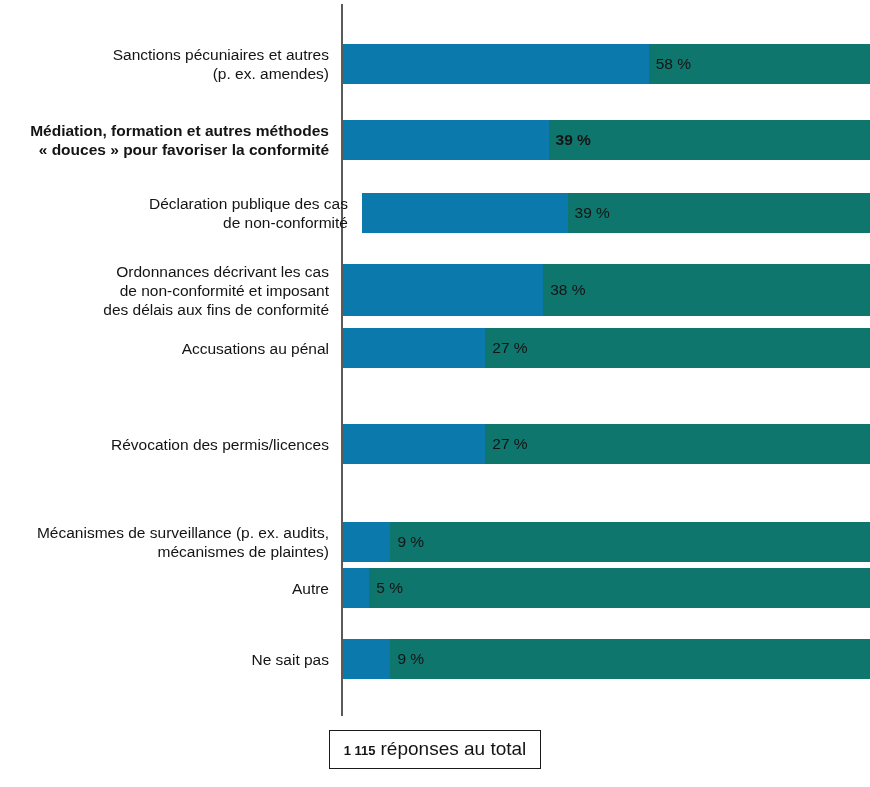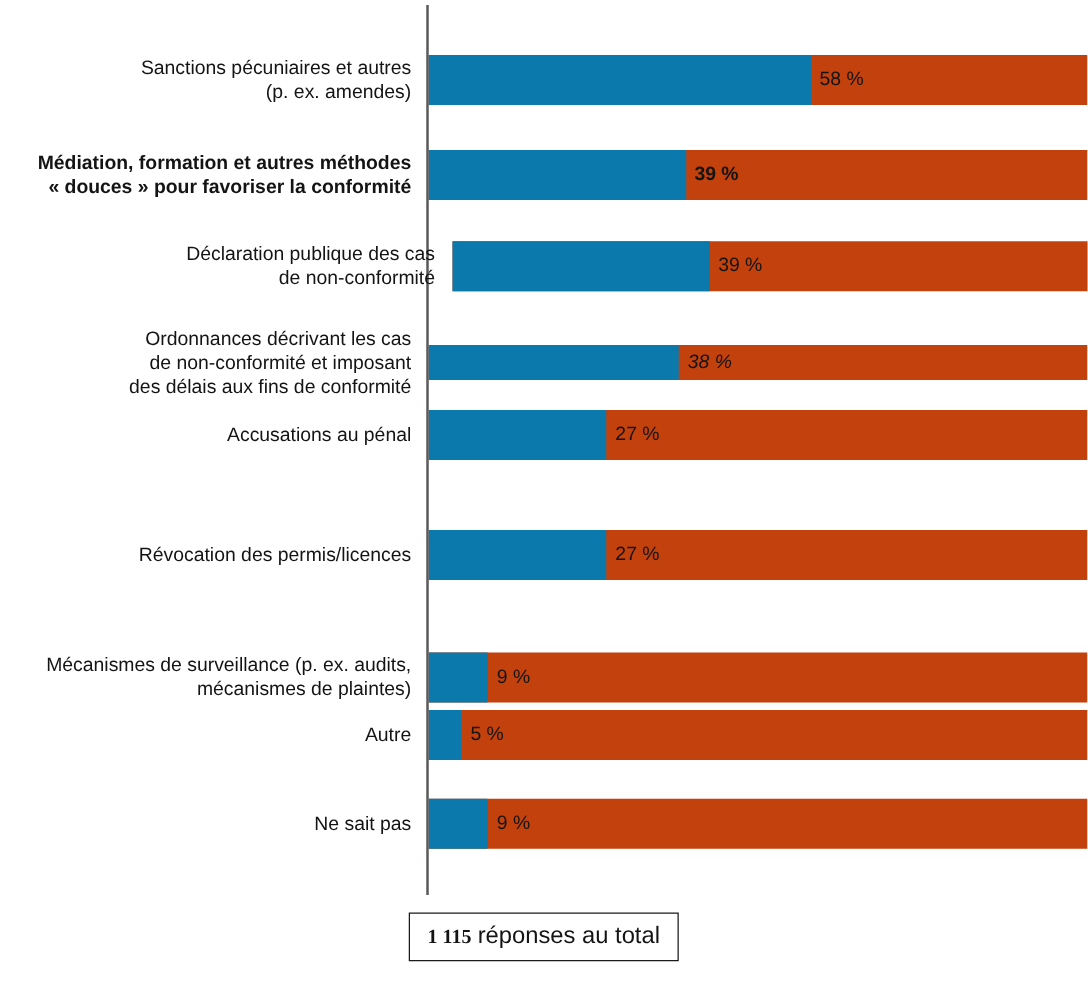--- a/index.html
+++ b/index.html
@@ -52,21 +52,21 @@
     text-align: right;
     font-size: 15.5px;
     line-height: 19px;
     color: #141414;
     white-space: pre-line;
   }
   .track {
     position: absolute;
     left: 343px;
     width: 527px;
-    background: #c2410c;
+    background: #0f766e;
     height: 40px;
   }
   .bar {
     position: absolute;
     left: 0;
     top: 0;
     height: 100%;
     background: #0b79ab;
   }
   .bar-value {
@@ -90,22 +90,21 @@
     background: #ffffff;
     padding: 7px 14px 8px 14px;
     font-size: 16px;
     color: #141414;
     display: flex;
     align-items: baseline;
     gap: 5px;
   }
   .total-number {
     font-weight: bold;
-    font-size: 16px;
-    font-family: Liberation Serif, serif;
+    font-size: 13px;
   }
   .total-text {
     font-size: 19px;
   }
 </style>
 </head>
 <body>
 
 <div id="chart-root">
 
@@ -133,21 +132,21 @@
 de non-conformité</div>
           <div class="track" style="height: 40px;">
             <div class="bar" style="width: 205.53px; background: rgb(11, 121, 171);"></div>
             <span class="bar-value" style="left: 212.53px;">39 %</span>
           </div>
         </div>
         <div class="row" style="top: 270px; height: 40px;">
           <div class="row-label" style="top: -8.5px;">Ordonnances décrivant les cas
 de non-conformité et imposant
 des délais aux fins de conformité</div>
-          <div class="track" style="height: 28px; font-style: italic;">
+          <div class="track" style="height: 52px;">
             <div class="bar" style="width: 200.26px; background: rgb(11, 121, 171);"></div>
             <span class="bar-value" style="left: 207.26px;">38 %</span>
           </div>
         </div>
         <div class="row" style="top: 328px; height: 40px;">
           <div class="row-label" style="top: 10.5px;">Accusations au pénal</div>
           <div class="track" style="height: 40px;">
             <div class="bar" style="width: 142.29px; background: rgb(11, 121, 171);"></div>
             <span class="bar-value" style="left: 149.29px;">27 %</span>
           </div>

